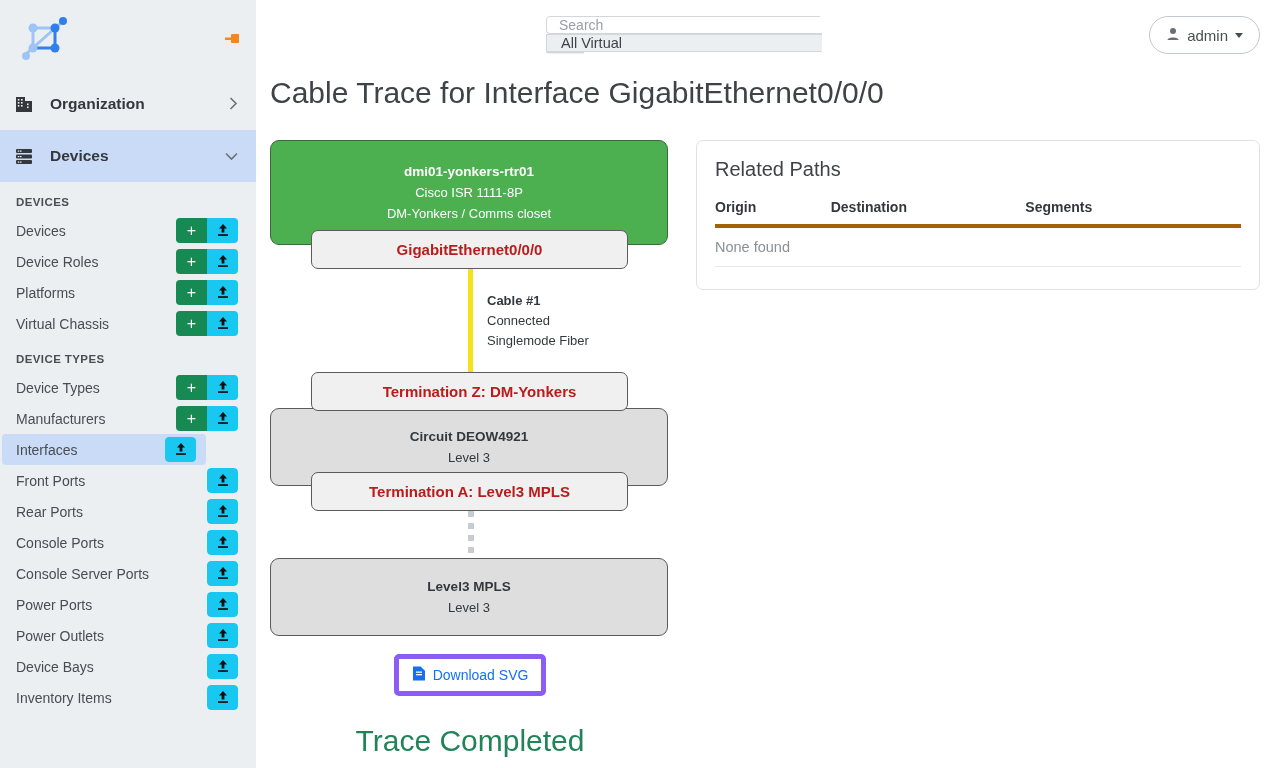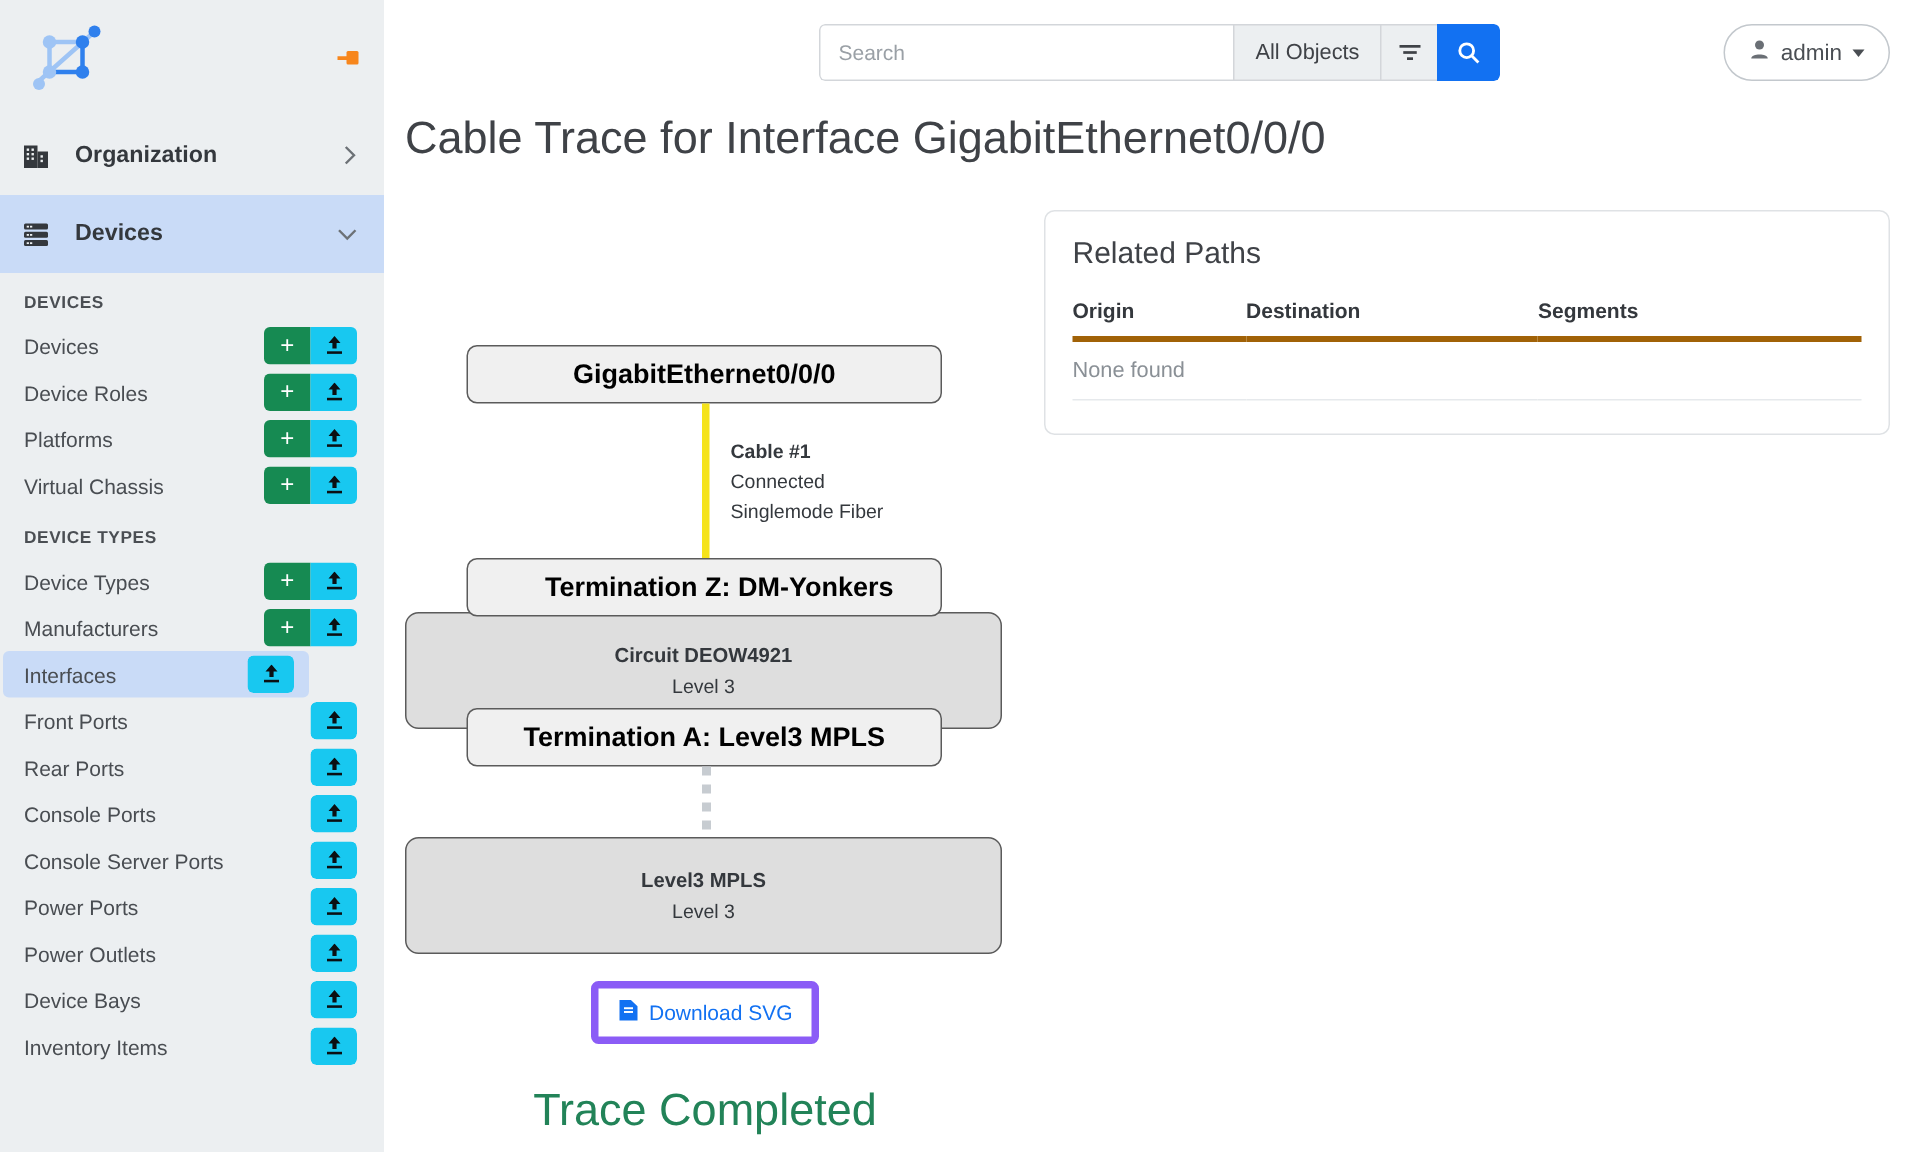--- a/index.html
+++ b/index.html
@@ -79,21 +79,21 @@
   }
 
   
   .main { flex: 1; height: 768px; position: relative; background: #fff; overflow: hidden; }
   .topbar {
     height: 70px; display: flex; align-items: center;
     padding: 0 20px;
   }
   .search-wrap {
     display: flex; margin: 0 auto 0 270px; height: 38px;
-    border-radius: 4px; overflow: hidden;
+    border-radius: 4px; overflow: hidden; flex-direction: column;
   }
   .search-input {
     width: 276px; height: 38px; border: 1px solid #d3d6da; border-right: none;
     border-radius: 4px 0 0 4px; padding: 0 12px; font-size: 14px;
     font-family: "Liberation Sans", sans-serif; color: #3f4247; outline: none;
     background: #fff;
   }
   .search-input::placeholder { color: #9aa0a6; }
   .search-scope {
     display: flex; align-items: center; padding: 0 14px; height: 38px;
@@ -139,21 +139,21 @@
   .node-device .n-title { font-size: 13.5px; font-weight: 700; }
   .node-device .n-sub { font-size: 13px; font-weight: 400; margin-top: 6px; }
   .node-gray { background: #dedede; border-color: #5b5b5b; color: #34383d; }
   .node-gray .n-title { font-size: 13.5px; font-weight: 700; }
   .node-gray .n-sub { font-size: 13px; margin-top: 6px; color: #34383d; }
 
   .term {
     position: absolute; left: 41px; width: 317px; height: 39px;
     background: #f0f0f0; border: 1px solid #5b5b5b; border-radius: 7px;
     display: flex; align-items: center; justify-content: center;
-    font-size: 18px; font-weight: 700; color: #000000;
+    font-size: 15px; font-weight: 700; color: #b91c1c;
   }
   .cable-line {
     position: absolute; width: 5px; background: #f5e31a; left: 198px;
   }
   .cable-text { position: absolute; left: 217px; font-size: 13px; color: #34383d; }
   .cable-text .ct-title { font-weight: 700; }
   .cable-text div { line-height: 20px; }
   .dotline { position: absolute; left: 198px; width: 6px; }
   .dotline i {
     display: block; width: 6px; height: 6px; background: #c7ccd1; margin-bottom: 6px;
@@ -440,21 +440,21 @@
         </span>
       </span>
     </div>
   </div>
 
   <div class="main">
 
     <div class="topbar">
       <div class="search-wrap">
         <input class="search-input" type="text" placeholder="Search" style="">
-        <div class="search-scope">All Objects</div>
+        <div class="search-scope">All Virtual</div>
         <div class="search-filter">
           <svg width="16" height="16" viewBox="0 0 16 16" fill="#3f4247">
             <rect x="1" y="3" width="14" height="1.8"></rect>
             <rect x="3.5" y="7.1" width="9" height="1.8"></rect>
             <rect x="6" y="11.2" width="4" height="1.8"></rect>
           </svg>
         </div>
         <div class="search-go">
           <svg width="16" height="16" viewBox="0 0 16 16" fill="none" stroke="#fff" stroke-width="1.9">
             <circle cx="6.8" cy="6.8" r="4.6"></circle>
@@ -474,20 +474,25 @@
       </div>
     </div>
 
     <h1 class="page-title">Cable Trace for Interface GigabitEthernet0/0/0</h1>
 
     <div class="content">
 
       <div class="trace-col">
         <div class="trace-svg-wrap" style="height:500px;">
 
+          <div class="node node-device" style="top:0; height:105px;">
+            <div class="n-title">dmi01-yonkers-rtr01</div>
+            <div class="n-sub">Cisco ISR 1111-8P</div>
+            <div class="n-sub">DM-Yonkers / Comms closet</div>
+          </div>
 
           <div class="term" style="top:90px;">
             <span>GigabitEthernet0/0/0</span>
           </div>
 
           <div class="cable-line" style="top:129px; height:110px;"></div>
           <div class="cable-text" style="top:151px;">
             <div class="ct-title">Cable #1</div>
             <div>Connected</div>
             <div>Singlemode Fiber</div>

